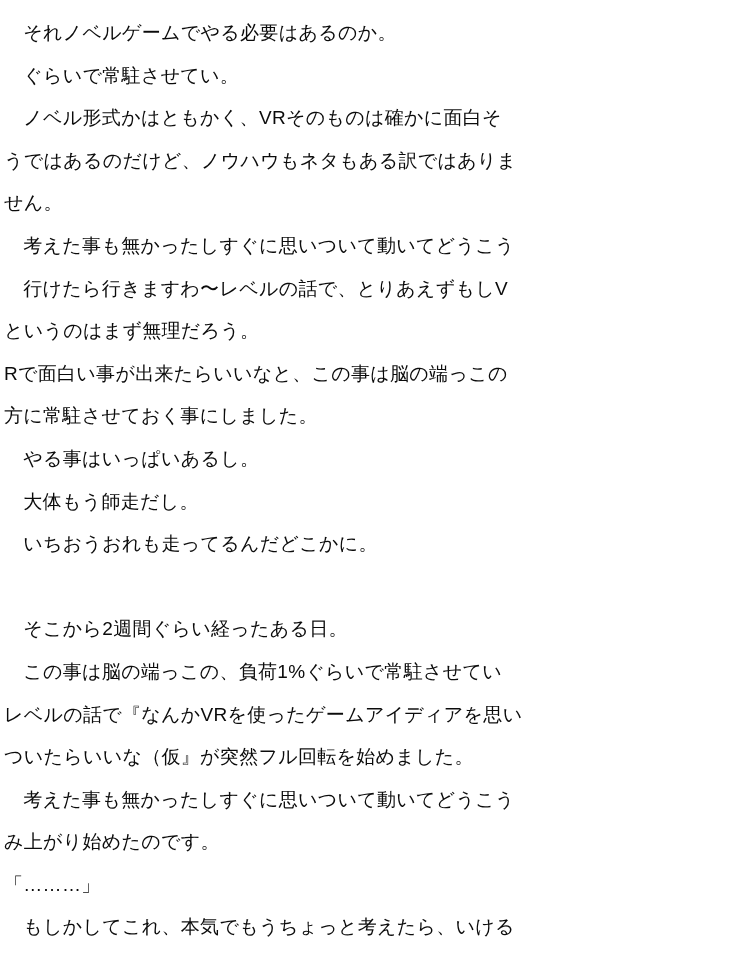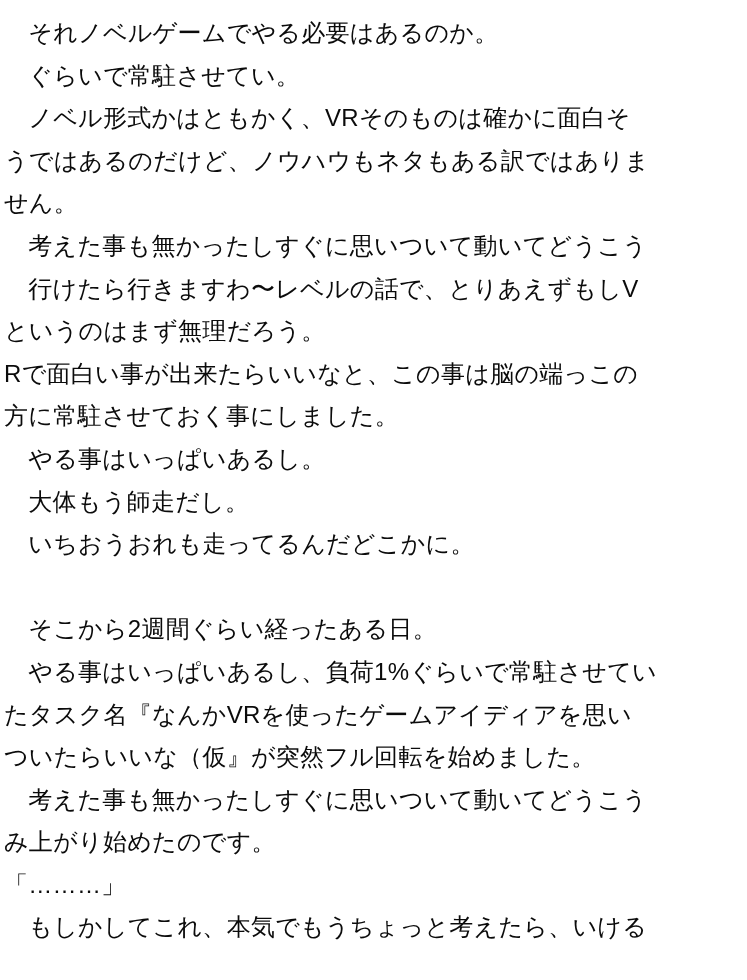--- a/index.html
+++ b/index.html
@@ -13,21 +13,21 @@
     overflow: hidden;
   }
   .page {
     box-sizing: border-box;
     width: 747px;
     height: 980px;
     padding: 12px 2px 0 4px;
     background: #ffffff;
     color: #0b0b0b;
     font-family: "Liberation Sans", "DejaVu Sans", sans-serif;
-    font-size: 24px;
+    font-size: 19px;
     font-weight: 500;
     letter-spacing: 0.3px;
   }
   .line {
     display: block;
     height: 42.6px;
     line-height: 42.6px;
     white-space: pre;
     overflow: visible;
   }
@@ -44,20 +44,20 @@
   <div class="line">　考えた事も無かったしすぐに思いついて動いてどうこう</div>
   <div class="line">　行けたら行きますわ〜レベルの話で、とりあえずもしV</div>
   <div class="line">というのはまず無理だろう。</div>
   <div class="line">Rで面白い事が出来たらいいなと、この事は脳の端っこの</div>
   <div class="line">方に常駐させておく事にしました。</div>
   <div class="line">　やる事はいっぱいあるし。</div>
   <div class="line">　大体もう師走だし。</div>
   <div class="line">　いちおうおれも走ってるんだどこかに。</div>
   <div class="line"></div>
   <div class="line">　そこから2週間ぐらい経ったある日。</div>
-  <div class="line">　やる事はいっぱいあるし、負荷1%ぐらいで常駐させてい</div>
-  <div class="line">たタスク名『なんかVRを使ったゲームアイディアを思い</div>
+  <div class="line">　この事は脳の端っこの、負荷1%ぐらいで常駐させてい</div>
+  <div class="line">レベルの話で『なんかVRを使ったゲームアイディアを思い</div>
   <div class="line">ついたらいいな（仮』が突然フル回転を始めました。</div>
   <div class="line">　考えた事も無かったしすぐに思いついて動いてどうこう</div>
   <div class="line">み上がり始めたのです。</div>
   <div class="line">「………」</div>
   <div class="line">　もしかしてこれ、本気でもうちょっと考えたら、いける</div>
 </div>
 
 </body></html>

